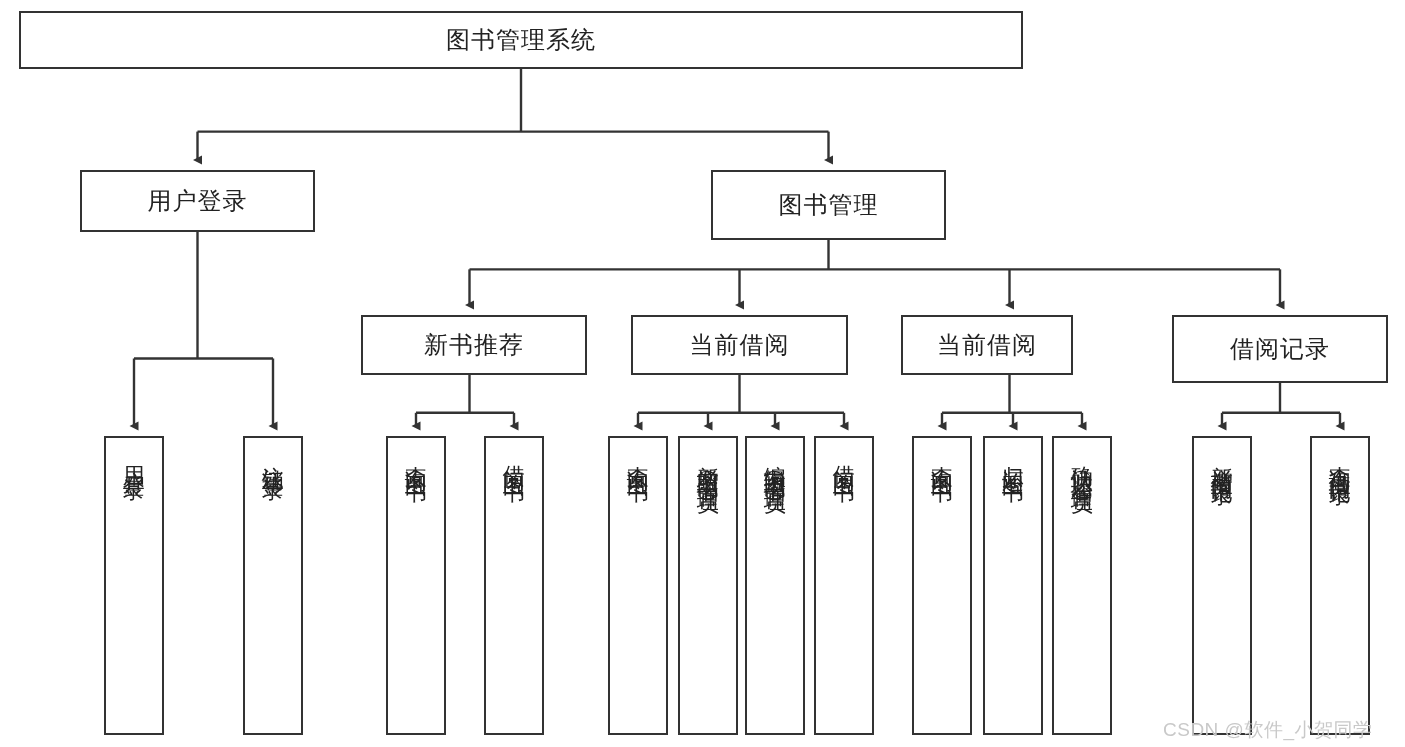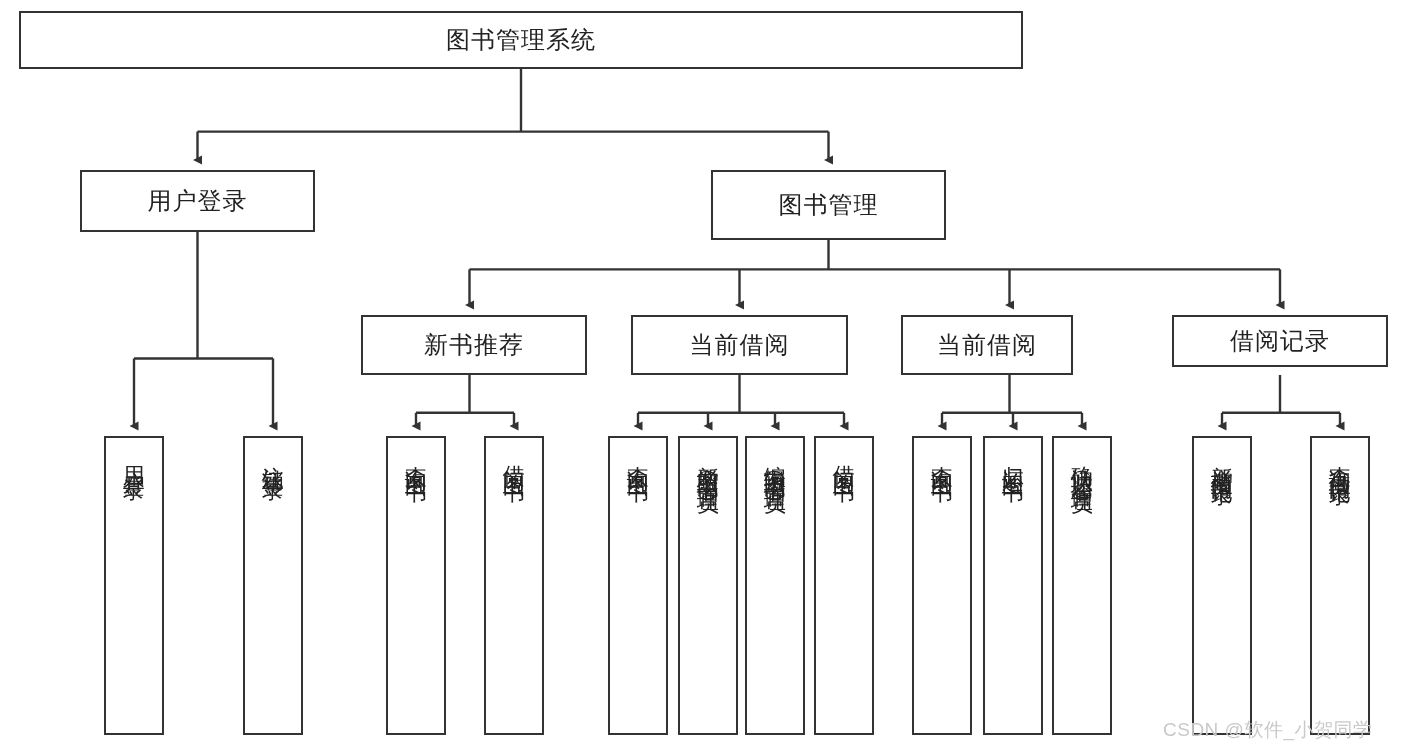--- a/index.html
+++ b/index.html
@@ -127,21 +127,21 @@
       </div>
       <div class="node node-h" style="left: 361px; top: 315px; width: 226px; height: 60px;">
         <span>新书推荐</span>
       </div>
       <div class="node node-h" style="left: 631px; top: 315px; width: 217px; height: 60px;">
         <span>当前借阅</span>
       </div>
       <div class="node node-h" style="left: 901px; top: 315px; width: 172px; height: 60px; text-align: center;">
         <span>当前借阅</span>
       </div>
-      <div class="node node-h" style="left: 1172px; top: 315px; width: 216px; height: 52px;">
+      <div class="node node-h" style="left: 1172px; top: 315px; width: 216px; height: 68px;">
         <span>借阅记录</span>
       </div>
       <div class="node node-v" style="left: 104px; top: 436px; width: 60px; height: 299px;">
         <span class="vlabel">用户登录</span>
       </div>
       <div class="node node-v" style="left: 243px; top: 436px; width: 60px; height: 299px;">
         <span class="vlabel">注销登录</span>
       </div>
       <div class="node node-v" style="left: 386px; top: 436px; width: 60px; height: 299px;">
         <span class="vlabel">查询图书</span>

